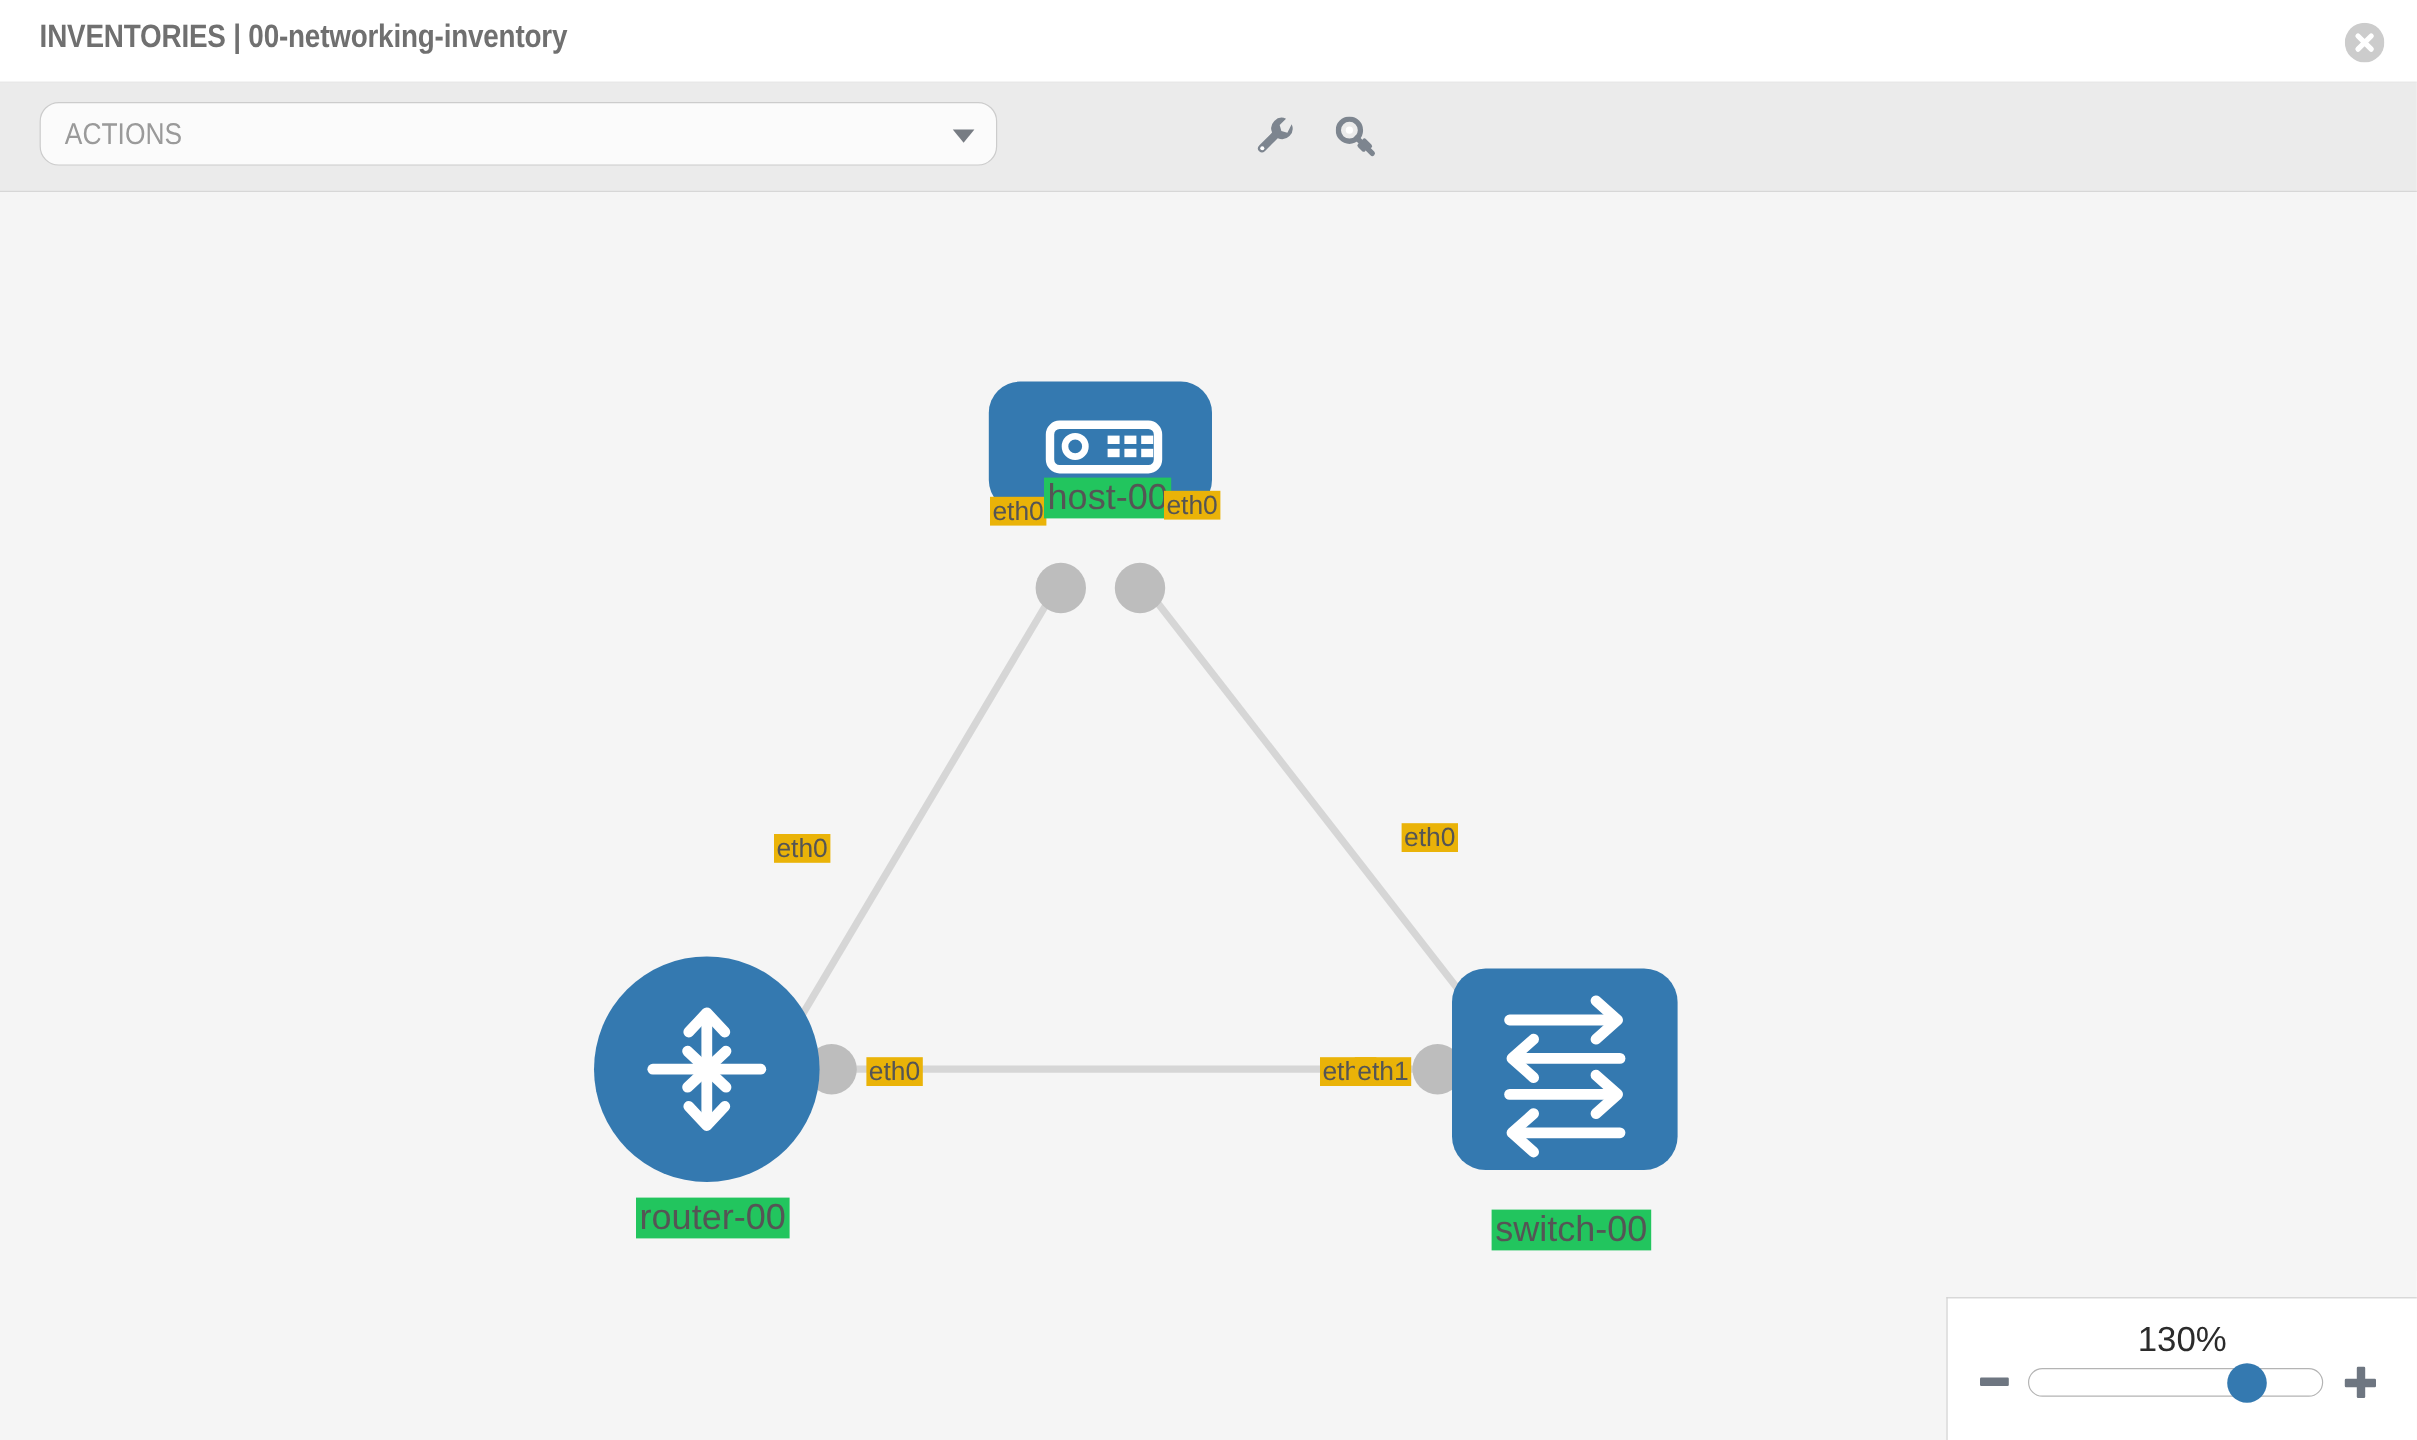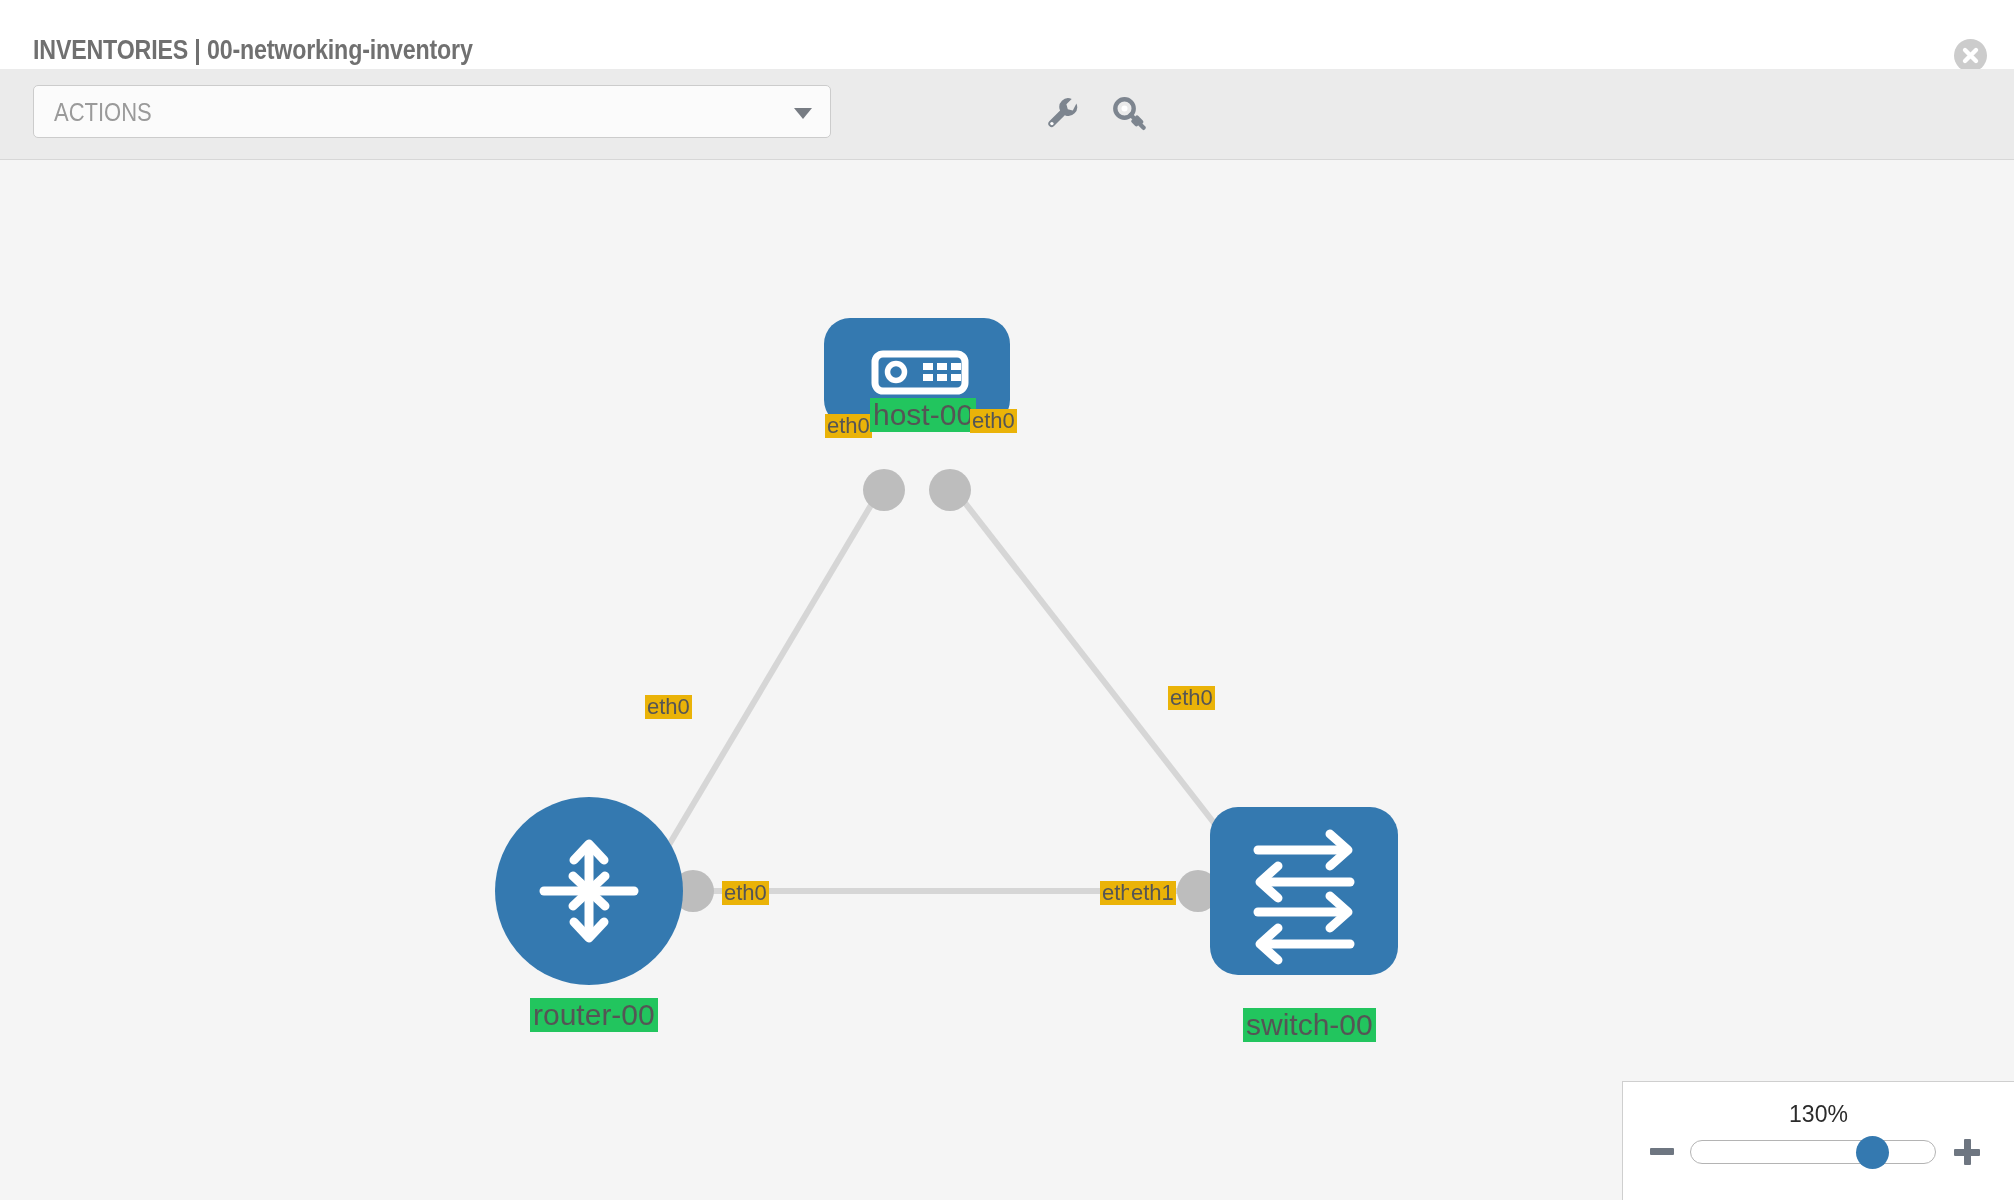--- a/index.html
+++ b/index.html
@@ -12,21 +12,20 @@
     font-family: "Liberation Sans", sans-serif;
   }
 
   
   #header {
     position: absolute;
     left: 0; top: 0;
     width: 2014px; height: 69px;
     background: #ffffff;
     border-bottom: 1px solid #e3e3e3;
-    margin-top: 20px;
   }
   #page-title {
     position: absolute;
     left: 33px; top: 15px;
     font-size: 27px;
     font-weight: bold;
     color: #707070;
     letter-spacing: -0.2px;
     transform: scaleX(0.86);
     transform-origin: left center;
@@ -46,21 +45,21 @@
     width: 2014px; height: 91px;
     background: #ebebeb;
     border-bottom: 1px solid #d7d7d7;
   }
   .field {
     position: absolute;
     top: 16px;
     height: 53px;
     background: #fbfbfb;
     border: 1px solid #ccc;
-    border-radius: 5px;
+    border-radius: 16px;
   }
   #actions-select { left: 33px; width: 798px; }
   #search-select  { left: 1178px; width: 795px; }
   .field-label {
     position: absolute;
     left: 20px; top: 12px;
     font-size: 25px;
     color: #9a9a9a;
     transform: scaleX(0.88);
     transform-origin: left center;
@@ -124,21 +123,21 @@
     width: 392px; height: 119px;
     background: #ffffff;
     border: 1px solid #cfcfcf;
     border-right: none;
     border-bottom: none;
   }
   #zoom-value {
     position: absolute;
     left: 0; right: 0; top: 19px;
     text-align: center;
-    font-size: 23px;
+    font-size: 29px;
     color: #2b2b2b;
   }
   #zoom-row {
     position: absolute;
     left: 0; right: 0; top: 56px;
     height: 40px;
   }
   #zoom-out-button {
     position: absolute;
     left: 27px; top: 10px;

